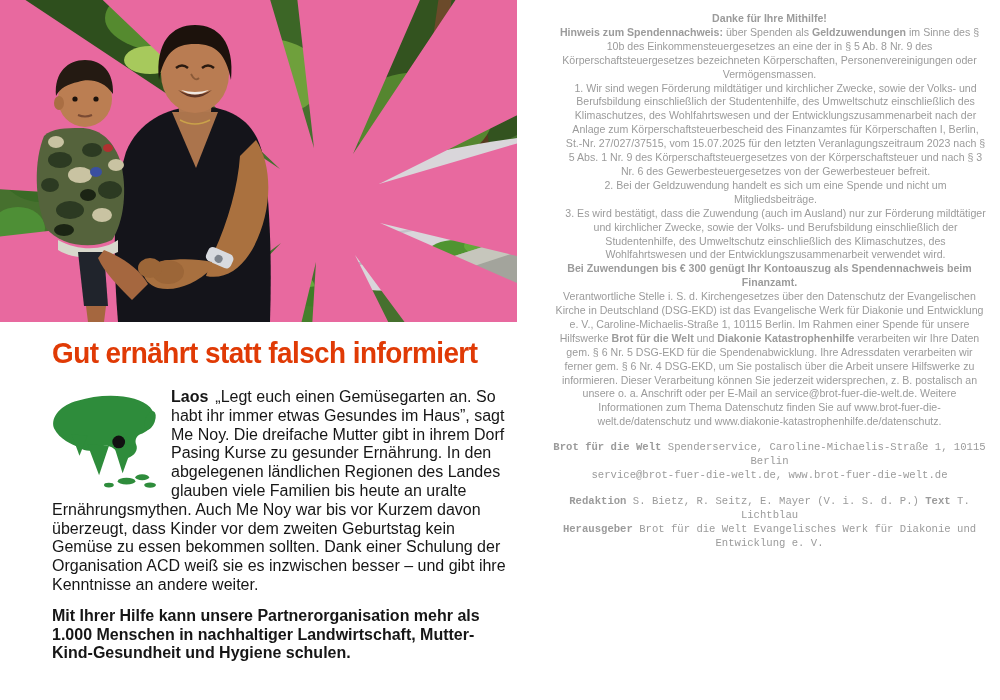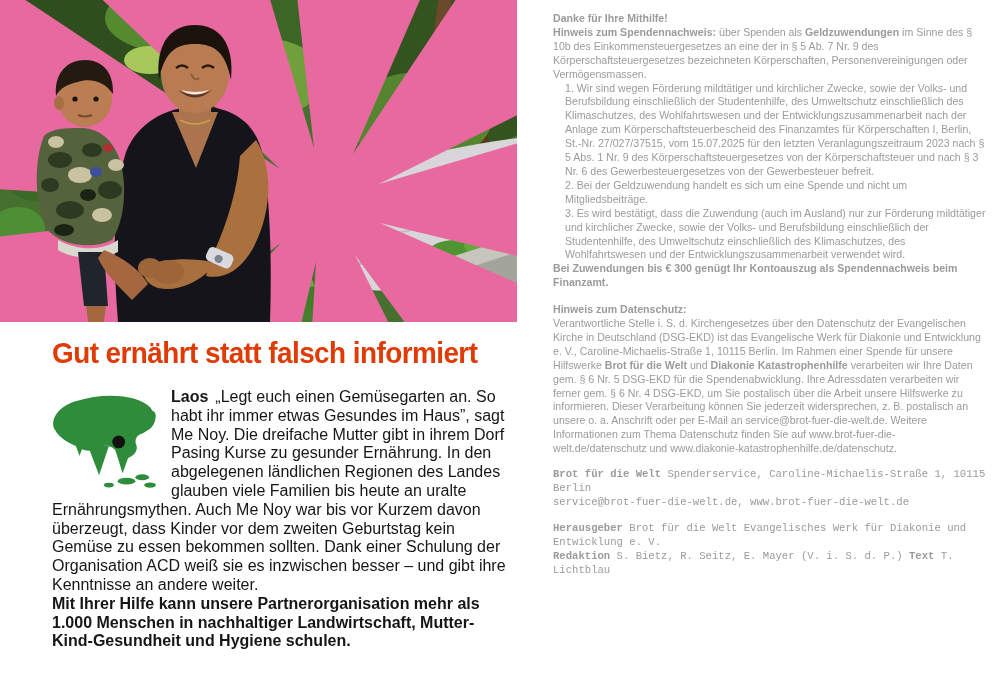--- a/index.html
+++ b/index.html
@@ -23,27 +23,27 @@
 
   .story-block {
     position:absolute; left:52px; top:388px; width:462px;
     font-size:16px; line-height:18.8px; hyphens:auto;
   }
   .story-block .b { font-weight:700; }
   .lead-text .b { margin-right:7px; }
   .map-float {
     float:left; width:118px; height:100px; margin:3px 9px 2px -8px;
   }
-  .close-line { margin-top:0; }
+  .close-line { margin-top:12px; }
 
   
   .legal-col {
     position:absolute; left:553px; top:12px; width:433px;
     font-size:10.6px; line-height:13.9px; hyphens:auto;
-    text-align:left;
+    text-align:center;
   }
   .legal-col .b, .legal-col .bold { font-weight:700; }
   .legal-col p { margin:0; }
   .indent { margin-left:12px !important; }
   .gap { margin-top:12px !important;font-family:Liberation Mono, monospace; }
   .gap-lg { margin-top:13px !important; }
 </style>
 </head>
 <body>
 
@@ -164,34 +164,33 @@
         </g>
         <circle cx="76" cy="52" r="6.5" fill="#111111"></circle>
       </svg>
     </span>
     <span class="lead-text"><span class="b">Laos</span><span>„Legt euch einen Gemüsegarten an. So habt ihr immer etwas Gesundes im Haus”, sagt Me Noy. Die dreifache Mutter gibt in ihrem Dorf Pasing Kurse zu gesunder Ernährung. In den abgelegenen ländlichen Regionen des Landes glauben viele Familien bis heute an uralte Ernährungsmythen. Auch Me Noy war bis vor Kurzem davon überzeugt, dass Kinder vor dem zweiten Geburtstag kein Gemüse zu essen bekommen sollten. Dank einer Schulung der Organisation ACD weiß sie es inzwischen besser – und gibt ihre Kenntnisse an andere weiter.</span></span>
     <div class="close-line"><span class="b">Mit Ihrer Hilfe kann unsere Partnerorganisation mehr als 1.000 Menschen in nachhaltiger Landwirtschaft, Mutter-Kind-Gesundheit und Hygiene schulen.</span></div>
   </div>
 
   <div class="legal-col" style="color: rgb(155, 155, 155);">
     <p class="bold">Danke für Ihre Mithilfe!</p>
-    <p><span class="b">Hinweis zum Spendennachweis:</span><span> über Spenden als </span><span class="b">Geldzuwendungen</span><span> im Sinne des § 10b des Einkommensteuergesetzes an eine der in § 5 Ab. 7 Nr. 9 des Körperschaftsteuergesetzes bezeichneten Körperschaften, Personenvereinigungen oder Vermögensmassen.</span></p>
+    <p><span class="b">Hinweis zum Spendennachweis:</span><span> über Spenden als </span><span class="b">Geldzuwendungen</span><span> im Sinne des § 10b des Einkommensteuergesetzes an eine der in § 5 Ab. 8 Nr. 9 des Körperschaftsteuergesetzes bezeichneten Körperschaften, Personenvereinigungen oder Vermögensmassen.</span></p>
     <p class="indent">1. Wir sind wegen Förderung mildtätiger und kirchlicher Zwecke, sowie der Volks- und Berufsbildung einschließlich der Studentenhilfe, des Umweltschutz einschließlich des Klimaschutzes, des Wohlfahrtswesen und der Entwicklungszusammenarbeit nach der Anlage zum Körperschaftsteuerbescheid des Finanzamtes für Körperschaften I, Berlin, St.-Nr. 27/027/37515, vom 15.07.2025 für den letzten Veranlagungszeitraum 2023 nach § 5 Abs. 1 Nr. 9 des Körperschaftsteuergesetzes von der Körperschaftsteuer und nach § 3 Nr. 6 des Gewerbesteuergesetzes von der Gewerbesteuer befreit.</p>
     <p class="indent">2. Bei der Geldzuwendung handelt es sich um eine Spende und nicht um Mitgliedsbeiträge.</p>
     <p class="indent">3. Es wird bestätigt, dass die Zuwendung (auch im Ausland) nur zur Förderung mildtätiger und kirchlicher Zwecke, sowie der Volks- und Berufsbildung einschließlich der Studentenhilfe, des Umweltschutz einschließlich des Klimaschutzes, des Wohlfahrtswesen und der Entwicklungszusammenarbeit verwendet wird.</p>
     <p class="bold">Bei Zuwendungen bis € 300 genügt Ihr Kontoauszug als Spendennachweis beim Finanzamt.</p>
 
-    <p class="bold gap-lg">Hinweis zum Datenschutz:</p>
     <p><span>Verantwortliche Stelle i. S. d. Kirchengesetzes über den Datenschutz der Evangelischen Kirche in Deutschland (DSG-EKD) ist das Evangelische Werk für Diakonie und Entwicklung e. V., Caroline-Michaelis-Straße 1, 10115 Berlin. Im Rahmen einer Spende für unsere Hilfswerke </span><span class="b">Brot für die Welt</span><span> und </span><span class="b">Diakonie Katastrophenhilfe</span><span> verarbeiten wir Ihre Daten gem. § 6 Nr. 5 DSG-EKD für die Spendenabwicklung. Ihre Adressdaten verarbeiten wir ferner gem. § 6 Nr. 4 DSG-EKD, um Sie postalisch über die Arbeit unsere Hilfswerke zu informieren. Dieser Verarbeitung können Sie jederzeit widersprechen, z. B. postalisch an unsere o. a. Anschrift oder per E-Mail an service@brot-fuer-die-welt.de. Weitere Informationen zum Thema Datenschutz finden Sie auf www.brot-fuer-die-welt.de/datenschutz und www.diakonie-katastrophenhilfe.de/datenschutz.</span></p>
 
     <div class="gap">
       <p><span class="b">Brot für die Welt</span><span> Spenderservice, Caroline-Michaelis-Straße 1, 10115 Berlin</span></p>
       <p><span>service@brot-fuer-die-welt.de, www.brot-fuer-die-welt.de</span></p>
     </div>
 
     <div class="gap">
+      <p><span class="b">Redaktion</span><span> S. Bietz, R. Seitz, E. Mayer (V. i. S. d. P.) </span><span class="b">Text</span><span> T. Lichtblau</span></p>
       <p><span class="b">Herausgeber</span><span> Brot für die Welt Evangelisches Werk für Diakonie und Entwicklung e. V.</span></p>
-      <p><span class="b">Redaktion</span><span> S. Bietz, R. Seitz, E. Mayer (V. i. S. d. P.) </span><span class="b">Text</span><span> T. Lichtblau</span></p>
     </div>
 
   </div>
 
 </div>
 
 </body></html>

